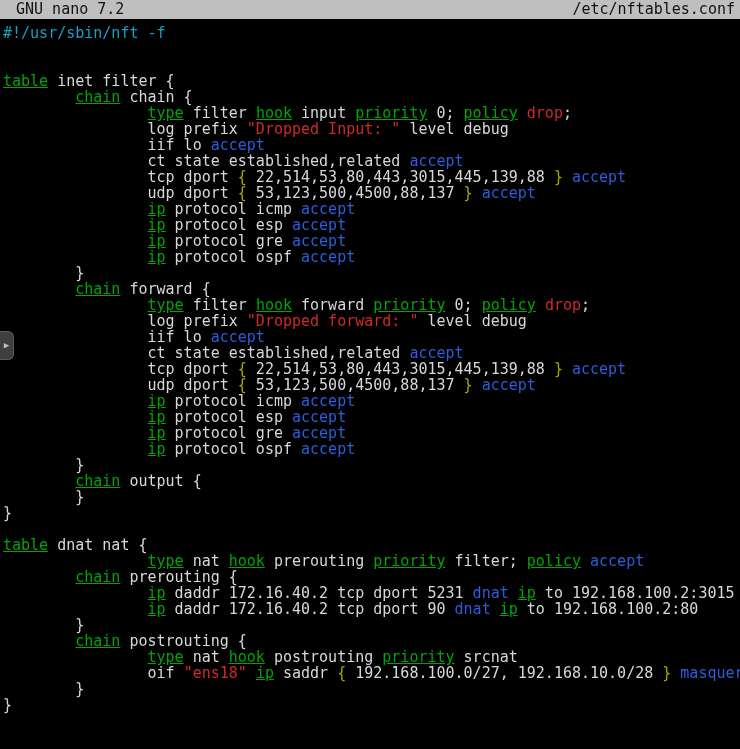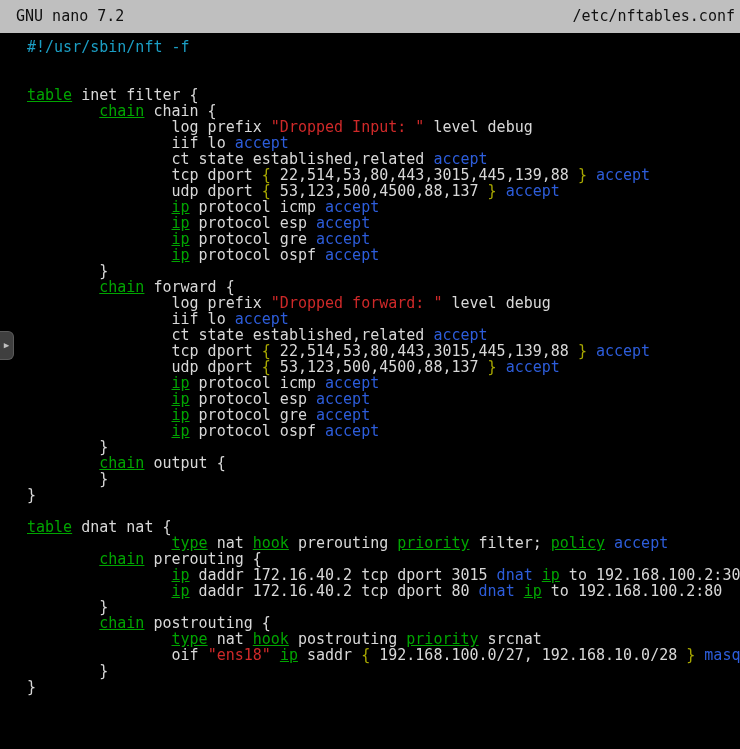--- a/index.html
+++ b/index.html
@@ -4,39 +4,38 @@
 <style>
   * { margin:0; padding:0; box-sizing:border-box; }
   html,body { width:740px; height:749px; overflow:hidden; }
   body {
     background: var(--bg, #000);
     font-family: "DejaVu Sans Mono", monospace;
     font-size: 15px;
     position: relative;
   }
   .titlebar {
-    height: 33px;
+    height: 19px;
     background: var(--titlebar_bg, #bfbfbf);
     color: var(--titlebar_fg, #111);
     display: flex;
     justify-content: space-between;
     align-items: center;
     line-height: 19px;
     padding: 0 5px 0 16px;
     white-space: pre;
   }
   .editor {
     padding: 6px 0 0 3px;
   }
   .line {
     height: 16px;
     line-height: 16px;
     white-space: pre;
     color: var(--fg, #d8d8d8);
-    margin-left: 24px;
   }
   .t-fg     { color: var(--fg, #d8d8d8); }
   .t-green  { color: var(--green, #00a500); text-decoration: underline; }
   .t-red    { color: var(--red, #cf2929); }
   .t-blue   { color: var(--blue, #2d5ddb); text-align: center; }
   .t-cyan   { color: var(--cyan, #1b9ec4); }
   .t-yellow { color: var(--yellow, #a8a800); }
   .side-tab {
     position: absolute;
     left: 0;
@@ -66,50 +65,52 @@
     <span>GNU nano 7.2</span>
     <span>/etc/nftables.conf</span>
   </div>
   <div class="editor">
     <div>
         <div class="line"><span class="t-cyan">#!/usr/sbin/nft -f</span></div>
         <div class="line"> </div>
         <div class="line"> </div>
         <div class="line"><span class="t-green">table</span><span class="t-fg"> inet filter {</span></div>
         <div class="line"><span class="t-fg">        </span><span class="t-green">chain</span><span class="t-fg"> chain {</span></div>
+        <div class="line"><span class="t-fg">                </span><span class="t-green">type</span><span class="t-fg"> filter </span><span class="t-green">hook</span><span class="t-fg"> input </span><span class="t-green">priority</span><span class="t-fg"> 0; </span><span class="t-green">policy</span><span class="t-fg"> </span><span class="t-red">drop</span><span class="t-fg">;</span></div>
         <div class="line"><span class="t-fg">                log prefix </span><span class="t-red">"Dropped Input: "</span><span class="t-fg"> level debug</span></div>
         <div class="line"><span class="t-fg">                iif lo </span><span class="t-blue">accept</span></div>
         <div class="line"><span class="t-fg">                ct state established,related </span><span class="t-blue">accept</span></div>
         <div class="line"><span class="t-fg">                tcp dport </span><span class="t-yellow">{</span><span class="t-fg"> 22,514,53,80,443,3015,445,139,88 </span><span class="t-yellow">}</span><span class="t-fg"> </span><span class="t-blue">accept</span></div>
         <div class="line"><span class="t-fg">                udp dport </span><span class="t-yellow">{</span><span class="t-fg"> 53,123,500,4500,88,137 </span><span class="t-yellow">}</span><span class="t-fg"> </span><span class="t-blue">accept</span></div>
         <div class="line"><span class="t-fg">                </span><span class="t-green">ip</span><span class="t-fg"> protocol icmp </span><span class="t-blue">accept</span></div>
         <div class="line"><span class="t-fg">                </span><span class="t-green">ip</span><span class="t-fg"> protocol esp </span><span class="t-blue">accept</span></div>
         <div class="line"><span class="t-fg">                </span><span class="t-green">ip</span><span class="t-fg"> protocol gre </span><span class="t-blue">accept</span></div>
         <div class="line"><span class="t-fg">                </span><span class="t-green">ip</span><span class="t-fg"> protocol ospf </span><span class="t-blue">accept</span></div>
         <div class="line"><span class="t-fg">        }</span></div>
         <div class="line"><span class="t-fg">        </span><span class="t-green">chain</span><span class="t-fg"> forward {</span></div>
+        <div class="line"><span class="t-fg">                </span><span class="t-green">type</span><span class="t-fg"> filter </span><span class="t-green">hook</span><span class="t-fg"> forward </span><span class="t-green">priority</span><span class="t-fg"> 0; </span><span class="t-green">policy</span><span class="t-fg"> </span><span class="t-red">drop</span><span class="t-fg">;</span></div>
         <div class="line"><span class="t-fg">                log prefix </span><span class="t-red">"Dropped forward: "</span><span class="t-fg"> level debug</span></div>
         <div class="line"><span class="t-fg">                iif lo </span><span class="t-blue">accept</span></div>
         <div class="line"><span class="t-fg">                ct state established,related </span><span class="t-blue">accept</span></div>
         <div class="line"><span class="t-fg">                tcp dport </span><span class="t-yellow">{</span><span class="t-fg"> 22,514,53,80,443,3015,445,139,88 </span><span class="t-yellow">}</span><span class="t-fg"> </span><span class="t-blue">accept</span></div>
         <div class="line"><span class="t-fg">                udp dport </span><span class="t-yellow">{</span><span class="t-fg"> 53,123,500,4500,88,137 </span><span class="t-yellow">}</span><span class="t-fg"> </span><span class="t-blue">accept</span></div>
         <div class="line"><span class="t-fg">                </span><span class="t-green">ip</span><span class="t-fg"> protocol icmp </span><span class="t-blue">accept</span></div>
         <div class="line"><span class="t-fg">                </span><span class="t-green">ip</span><span class="t-fg"> protocol esp </span><span class="t-blue">accept</span></div>
         <div class="line"><span class="t-fg">                </span><span class="t-green">ip</span><span class="t-fg"> protocol gre </span><span class="t-blue">accept</span></div>
         <div class="line"><span class="t-fg">                </span><span class="t-green">ip</span><span class="t-fg"> protocol ospf </span><span class="t-blue">accept</span></div>
         <div class="line"><span class="t-fg">        }</span></div>
         <div class="line"><span class="t-fg">        </span><span class="t-green">chain</span><span class="t-fg"> output {</span></div>
         <div class="line"><span class="t-fg">        }</span></div>
         <div class="line"><span class="t-fg">}</span></div>
         <div class="line"> </div>
         <div class="line"><span class="t-green">table</span><span class="t-fg"> dnat nat {</span></div>
         <div class="line"><span class="t-fg">                </span><span class="t-green">type</span><span class="t-fg"> nat </span><span class="t-green">hook</span><span class="t-fg"> prerouting </span><span class="t-green">priority</span><span class="t-fg"> filter; </span><span class="t-green">policy</span><span class="t-fg"> </span><span class="t-blue">accept</span></div>
         <div class="line"><span class="t-fg">        </span><span class="t-green">chain</span><span class="t-fg"> prerouting {</span></div>
-        <div class="line"><span class="t-fg">                </span><span class="t-green">ip</span><span class="t-fg"> daddr 172.16.40.2 tcp dport 3015 </span><span class="t-blue">dnat</span><span class="t-fg"> </span><span class="t-green">ip</span><span class="t-fg"> to 192.168.100.2:3015</span></div>
-        <div class="line"><span class="t-fg">                </span><span class="t-green">ip</span><span class="t-fg"> daddr 172.16.40.2 tcp dport 80 </span><span class="t-blue">dnat</span><span class="t-fg"> </span><span class="t-green">ip</span><span class="t-fg"> to 192.168.100.2:80</span></div>
+        <div class="line"><span class="t-fg">                </span><span class="t-green">ip</span><span class="t-fg"> daddr 172.16.40.2 tcp dport 5231 </span><span class="t-blue">dnat</span><span class="t-fg"> </span><span class="t-green">ip</span><span class="t-fg"> to 192.168.100.2:3015</span></div>
+        <div class="line"><span class="t-fg">                </span><span class="t-green">ip</span><span class="t-fg"> daddr 172.16.40.2 tcp dport 90 </span><span class="t-blue">dnat</span><span class="t-fg"> </span><span class="t-green">ip</span><span class="t-fg"> to 192.168.100.2:80</span></div>
         <div class="line"><span class="t-fg">        }</span></div>
         <div class="line"><span class="t-fg">        </span><span class="t-green">chain</span><span class="t-fg"> postrouting {</span></div>
         <div class="line"><span class="t-fg">                </span><span class="t-green">type</span><span class="t-fg"> nat </span><span class="t-green">hook</span><span class="t-fg"> postrouting </span><span class="t-green">priority</span><span class="t-fg"> srcnat</span></div>
         <div class="line"><span class="t-fg">                oif </span><span class="t-red">"ens18"</span><span class="t-fg"> </span><span class="t-green">ip</span><span class="t-fg"> saddr </span><span class="t-yellow">{</span><span class="t-fg"> 192.168.100.0/27, 192.168.10.0/28 </span><span class="t-yellow">}</span><span class="t-fg"> </span><span class="t-blue">masquerade</span></div>
         <div class="line"><span class="t-fg">        }</span></div>
         <div class="line"><span class="t-fg">}</span></div>
       </div>
   </div>
   <div class="side-tab">
     <span>▶</span>

